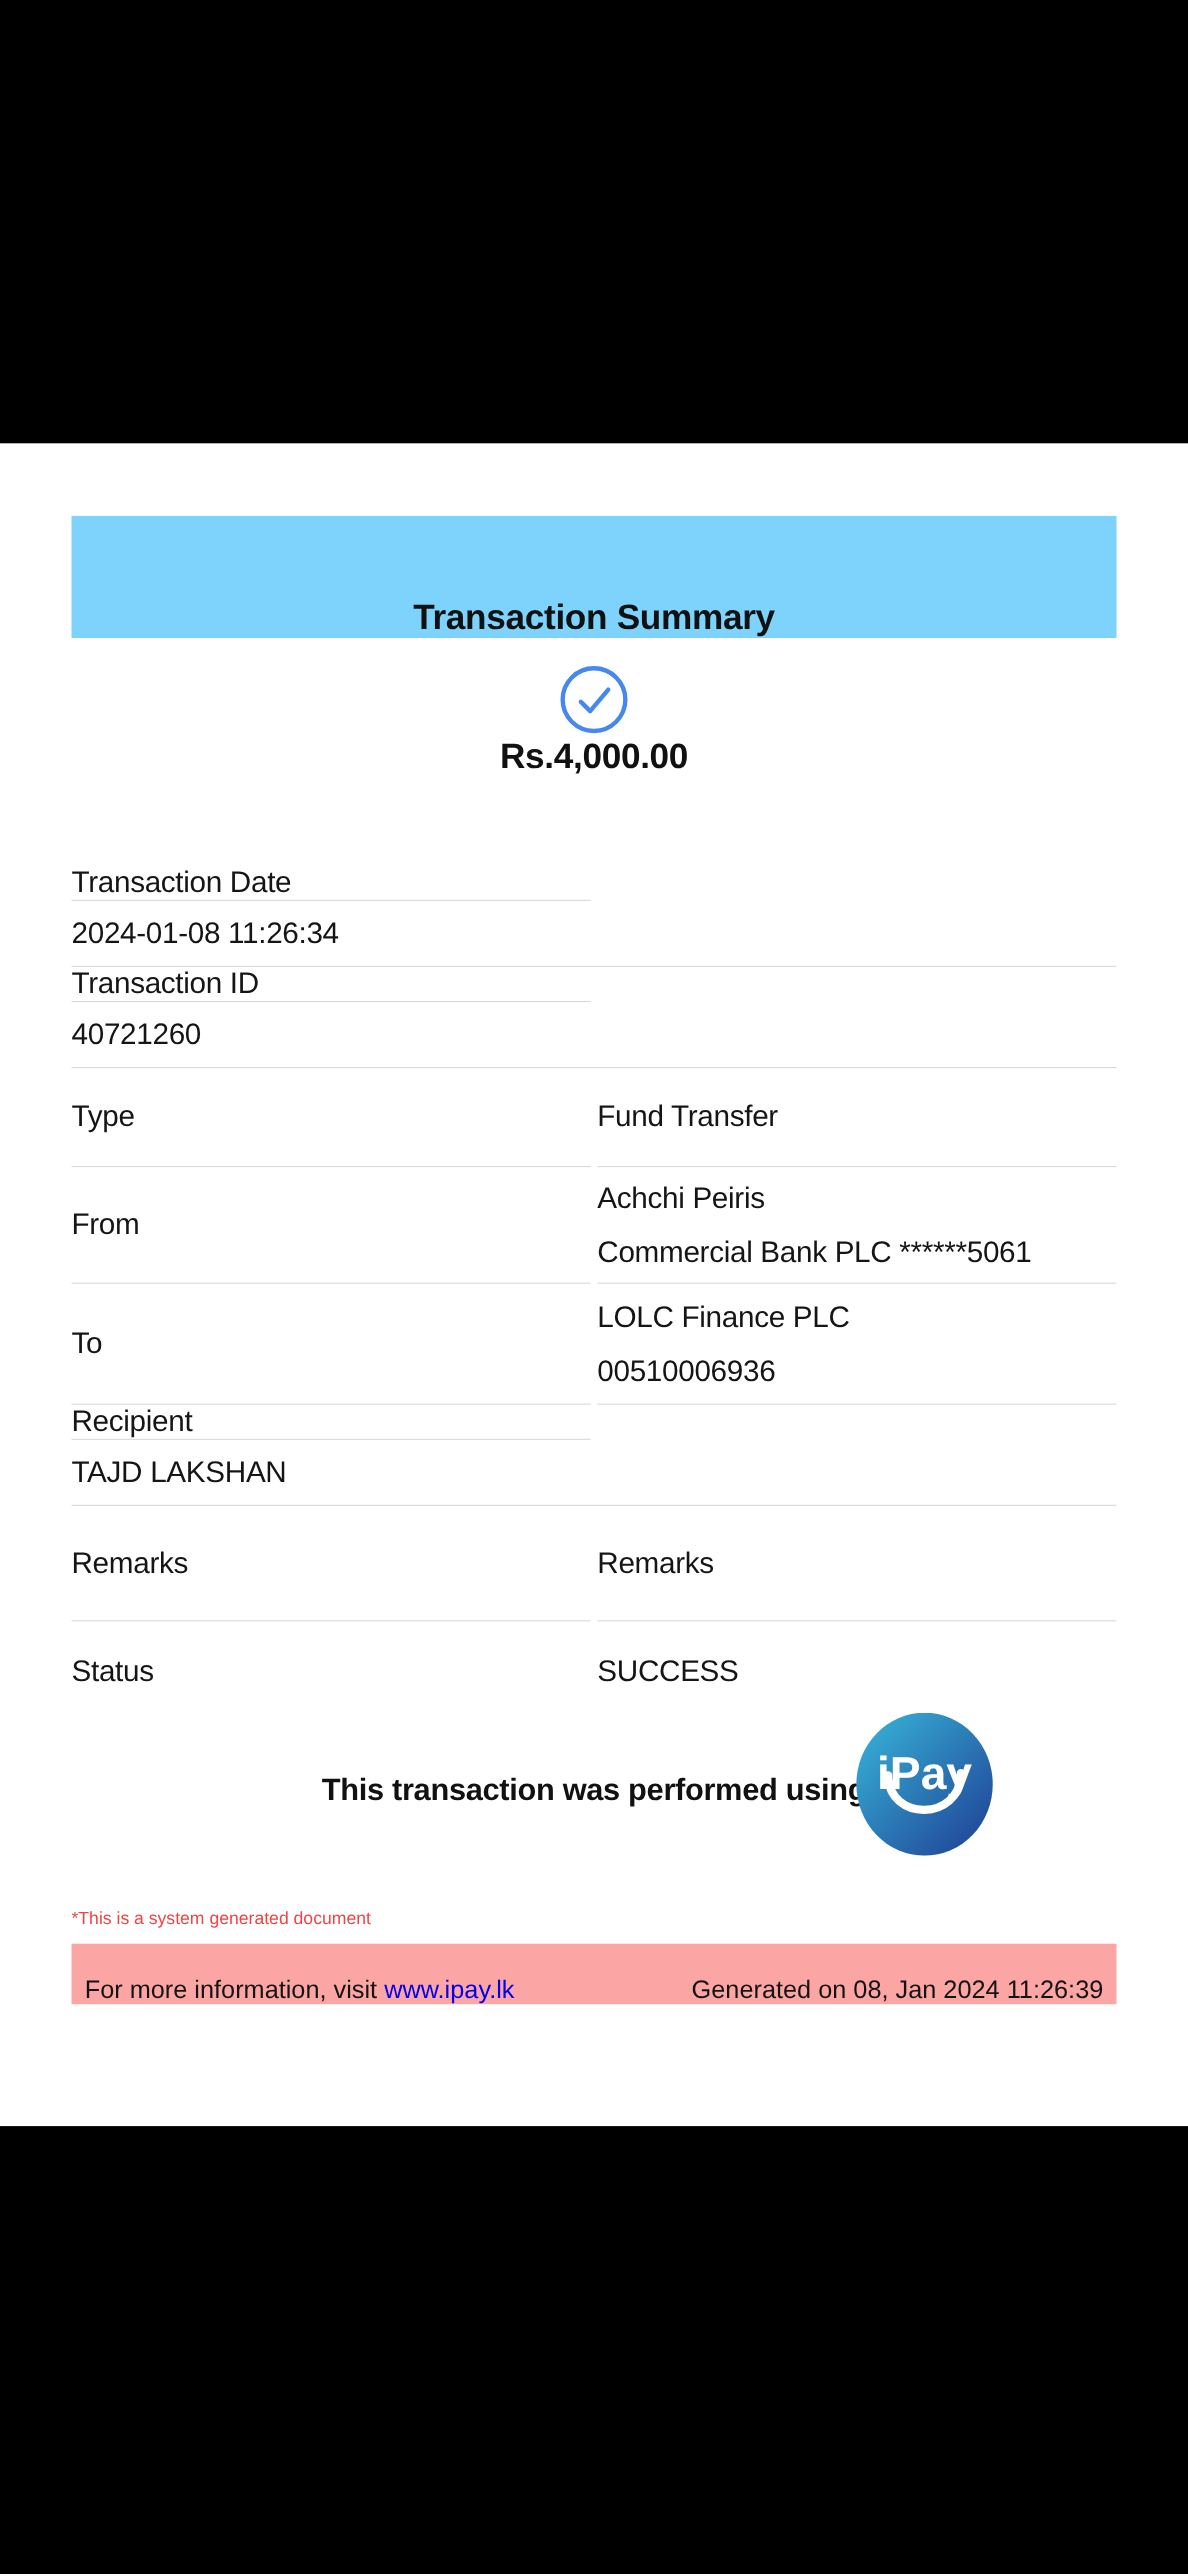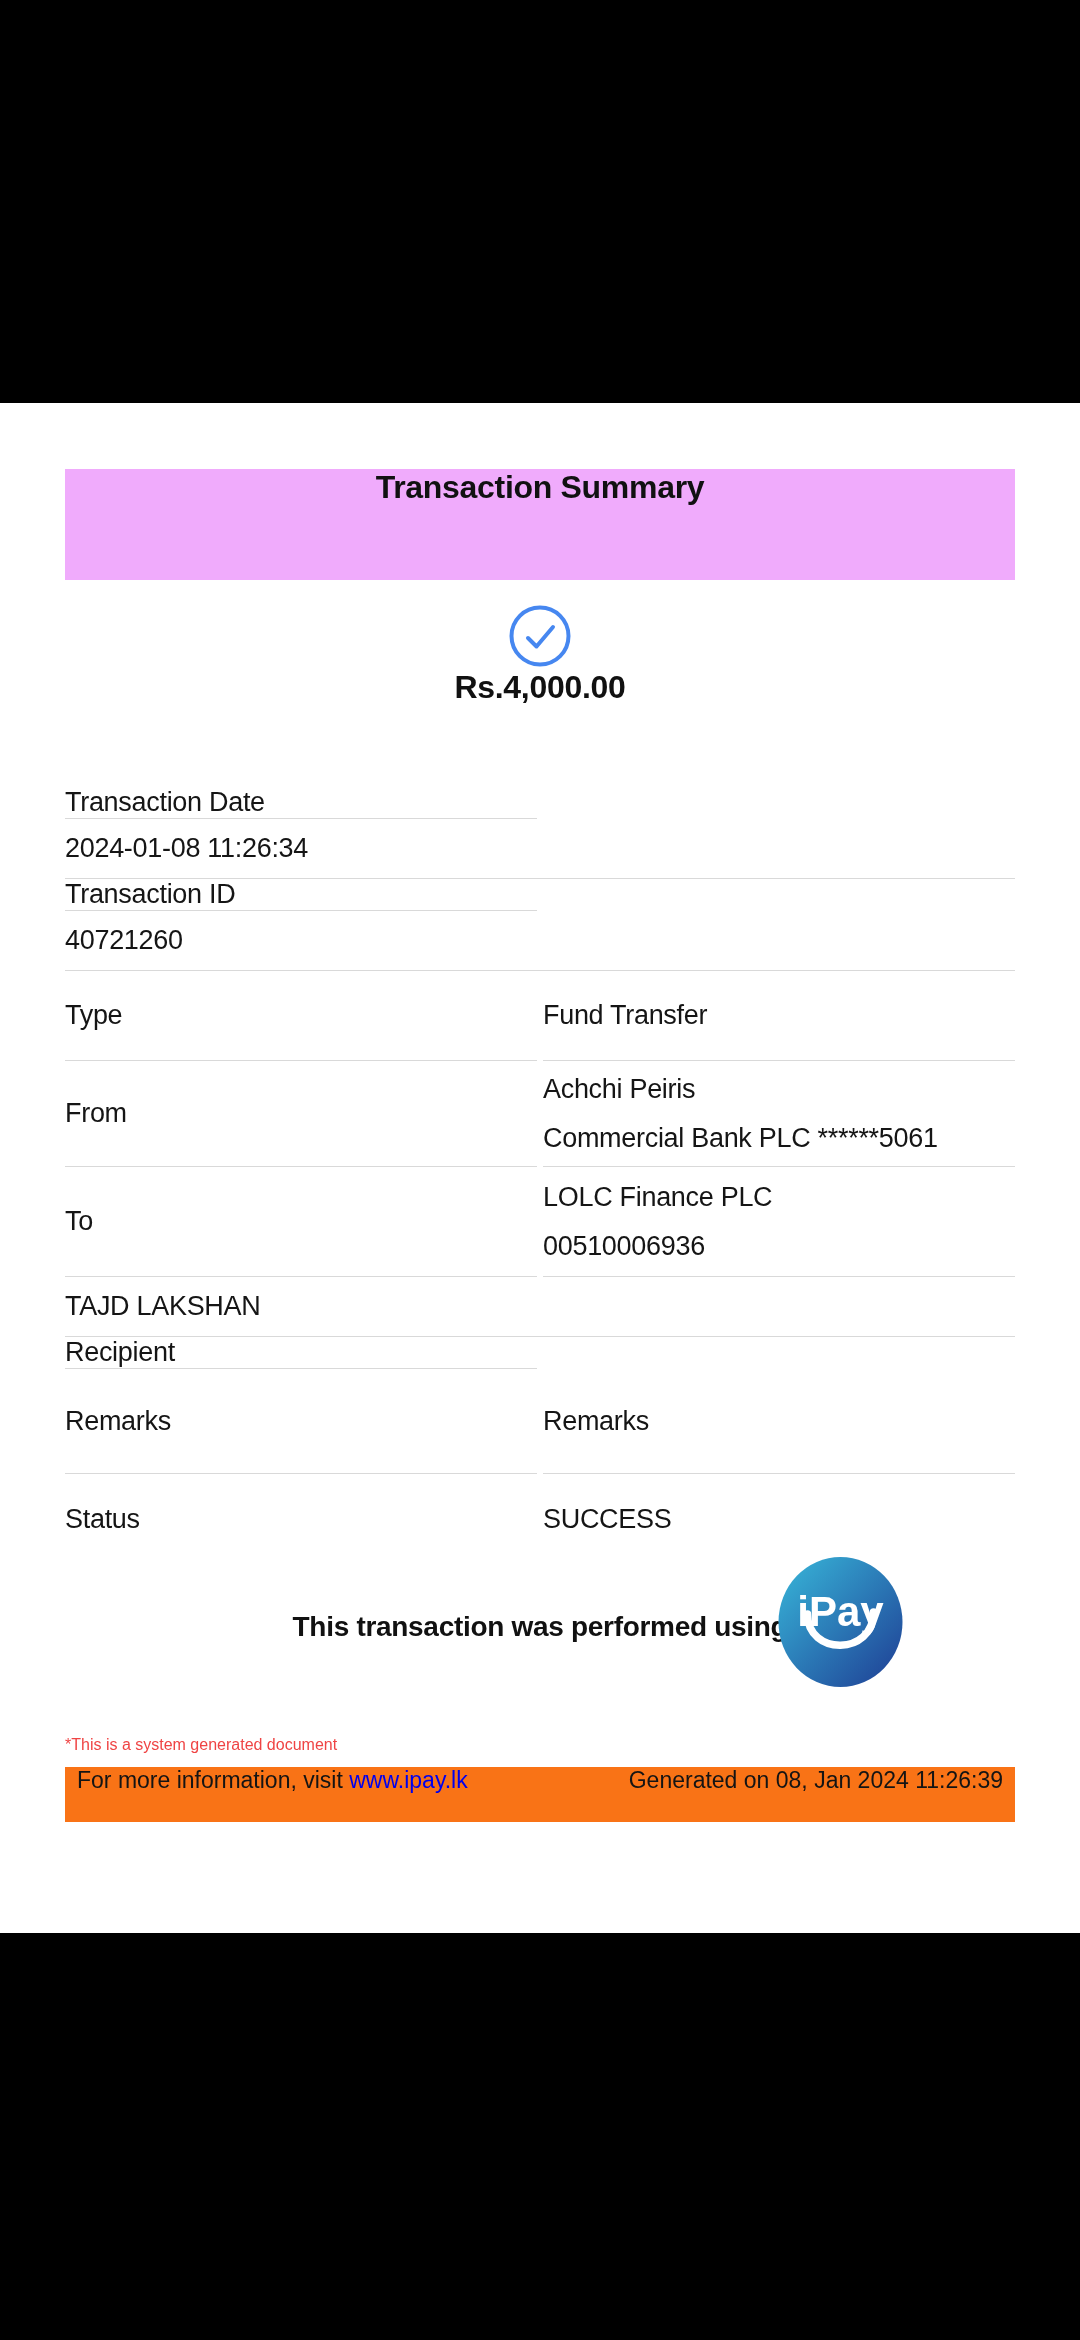--- a/index.html
+++ b/index.html
@@ -4,21 +4,21 @@
 <style>
   html,body{margin:0;padding:0;background:#000;}
   body{width:1080px;height:2340px;position:relative;font-family:"Liberation Sans","DejaVu Sans",sans-serif;-webkit-font-smoothing:antialiased;}
   .screen{width:1080px;height:2340px;display:flex;flex-direction:column;overflow:hidden;}
   .letterbox{background:#000;width:1080px;flex:none;}
   .letterbox.top{height:403px;}
   .letterbox.bottom{height:407px;}
 
   .doc{background:#ffffff;width:1080px;height:1530px;box-sizing:border-box;padding:66px 65px 0 65px;flex:none;color:#151515;}
 
-  .doc-header{background:#f0abfc;height:111px;display:flex;align-items:flex-start;justify-content:center;}
+  .doc-header{background:#7dd3fc;height:111px;display:flex;align-items:flex-end;justify-content:center;}
   .doc-header h1{margin:0;font-size:32px;font-weight:bold;color:#111;letter-spacing:-0.3px;}
 
   .status-icon{margin-top:25px;text-align:center;height:62px;line-height:0;}
   .amount{text-align:center;font-size:32px;font-weight:bold;color:#111;line-height:40px;letter-spacing:-0.3px;}
 
   .details{margin-top:80px;}
   .row{display:flex;column-gap:6px;}
   .row .c{border-bottom:1px solid #d9d9d9;display:flex;align-items:center;font-size:27px;letter-spacing:-0.3px;color:#151515;}
   .c.label{width:472px;flex:none;}
   .c.value{flex:1;min-width:0;}
@@ -29,21 +29,21 @@
   .row.h105{height:105px;}
   .row.last .c{border-bottom:none;}
   .stack{display:flex;flex-direction:column;line-height:49px;}
 
   .performed{position:relative;height:126px;display:flex;align-items:center;justify-content:center;}
   .performed-text{font-size:28px;font-weight:bold;color:#111;letter-spacing:-0.3px;}
   .ipay-logo{position:absolute;left:713px;top:-7px;width:125px;height:130px;line-height:0;}
 
   .note{margin-top:40px;font-size:16px;line-height:30px;color:#ef4444;}
 
-  .footer-bar{margin-top:7px;background:#f97316;height:55px;display:flex;align-items:flex-start;justify-content:space-between;padding:0 12px;box-sizing:border-box;}
+  .footer-bar{margin-top:7px;background:#fca5a5;height:55px;display:flex;align-items:flex-end;justify-content:space-between;padding:0 12px;box-sizing:border-box;}
   .footer-bar .fleft,.footer-bar .fright{font-size:23px;color:#141414;white-space:pre;}
   .footer-bar a.link{color:#0000EE;text-decoration:none;cursor:pointer;}
 </style>
 </head>
 <body>
 
 <div class="screen">
   <div class="letterbox top"></div>
 
   <div class="doc">
@@ -86,22 +86,22 @@
       <div class="row h110">
         <div class="c label">To</div>
         <div class="c value">
           <div class="stack">
             <div>LOLC Finance PLC</div>
             <div>00510006936</div>
           </div>
         </div>
       </div>
       <div class="row h92">
+        <div class="c label">Recipient</div>
         <div class="c value">TAJD LAKSHAN</div>
-        <div class="c label">Recipient</div>
       </div>
       <div class="row h105">
         <div class="c label">Remarks</div>
         <div class="c value">Remarks</div>
       </div>
       <div class="row h90 last">
         <div class="c label">Status</div>
         <div class="c value">SUCCESS</div>
       </div>
     </div>

